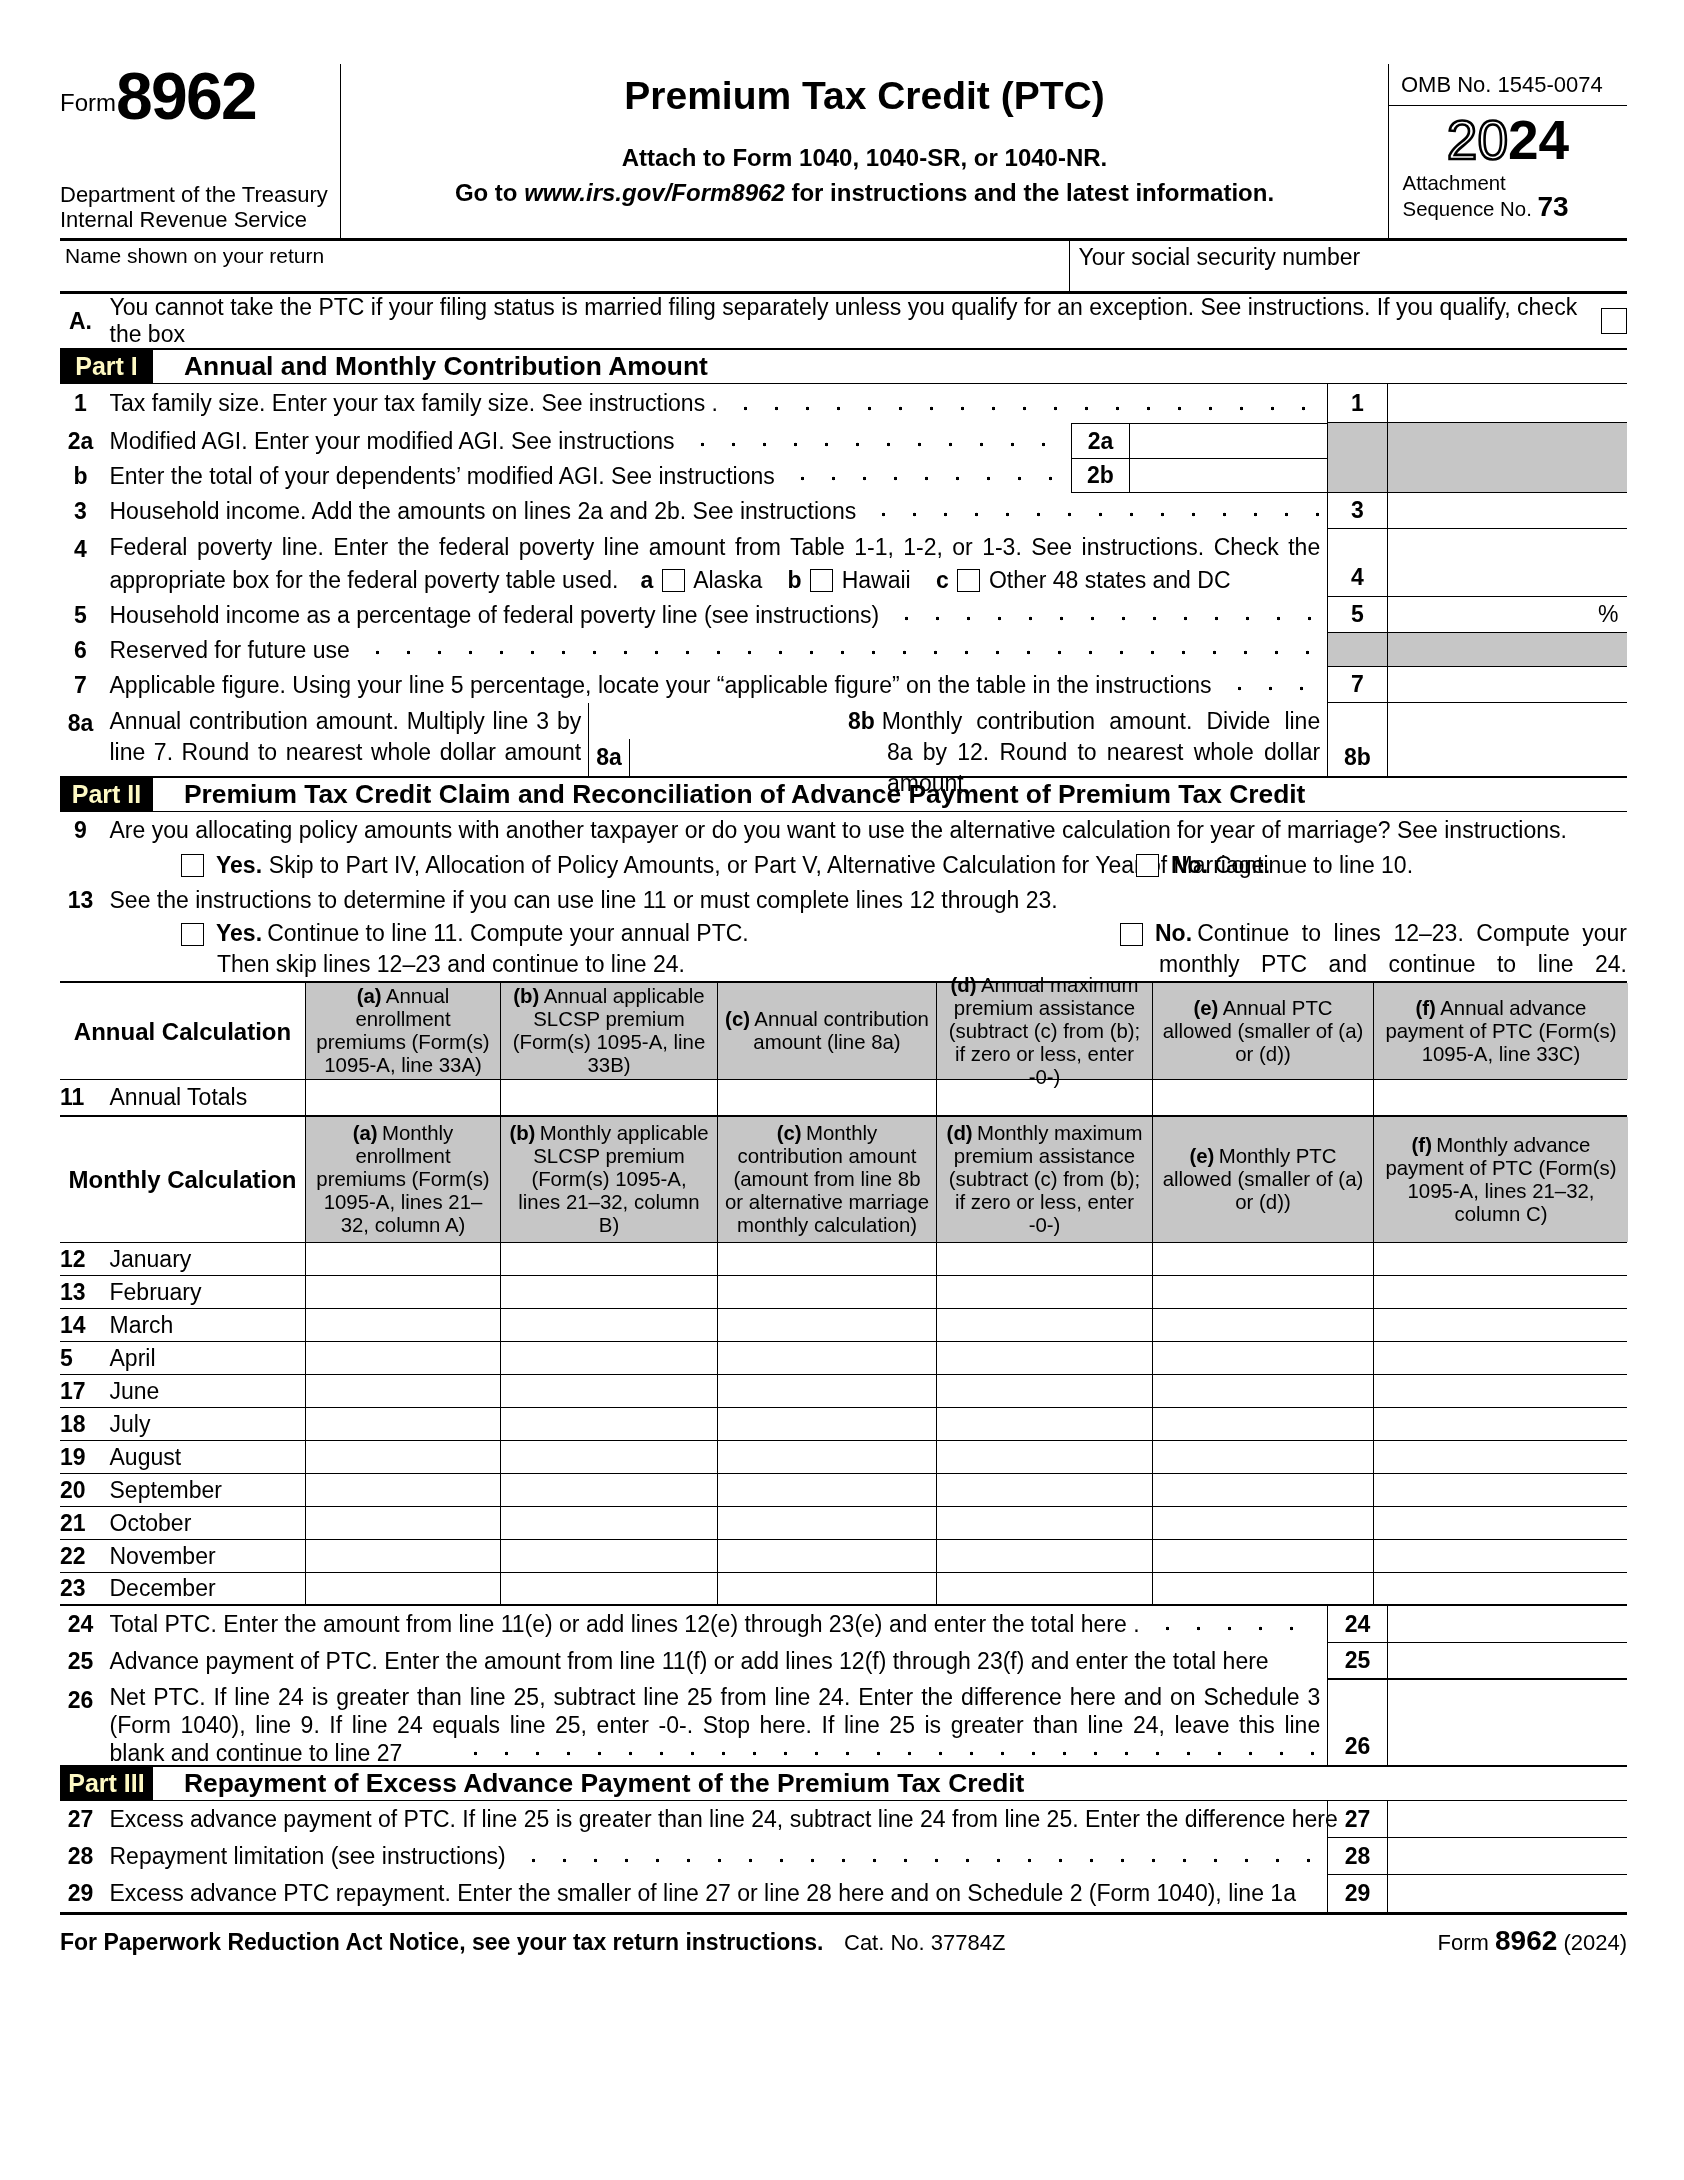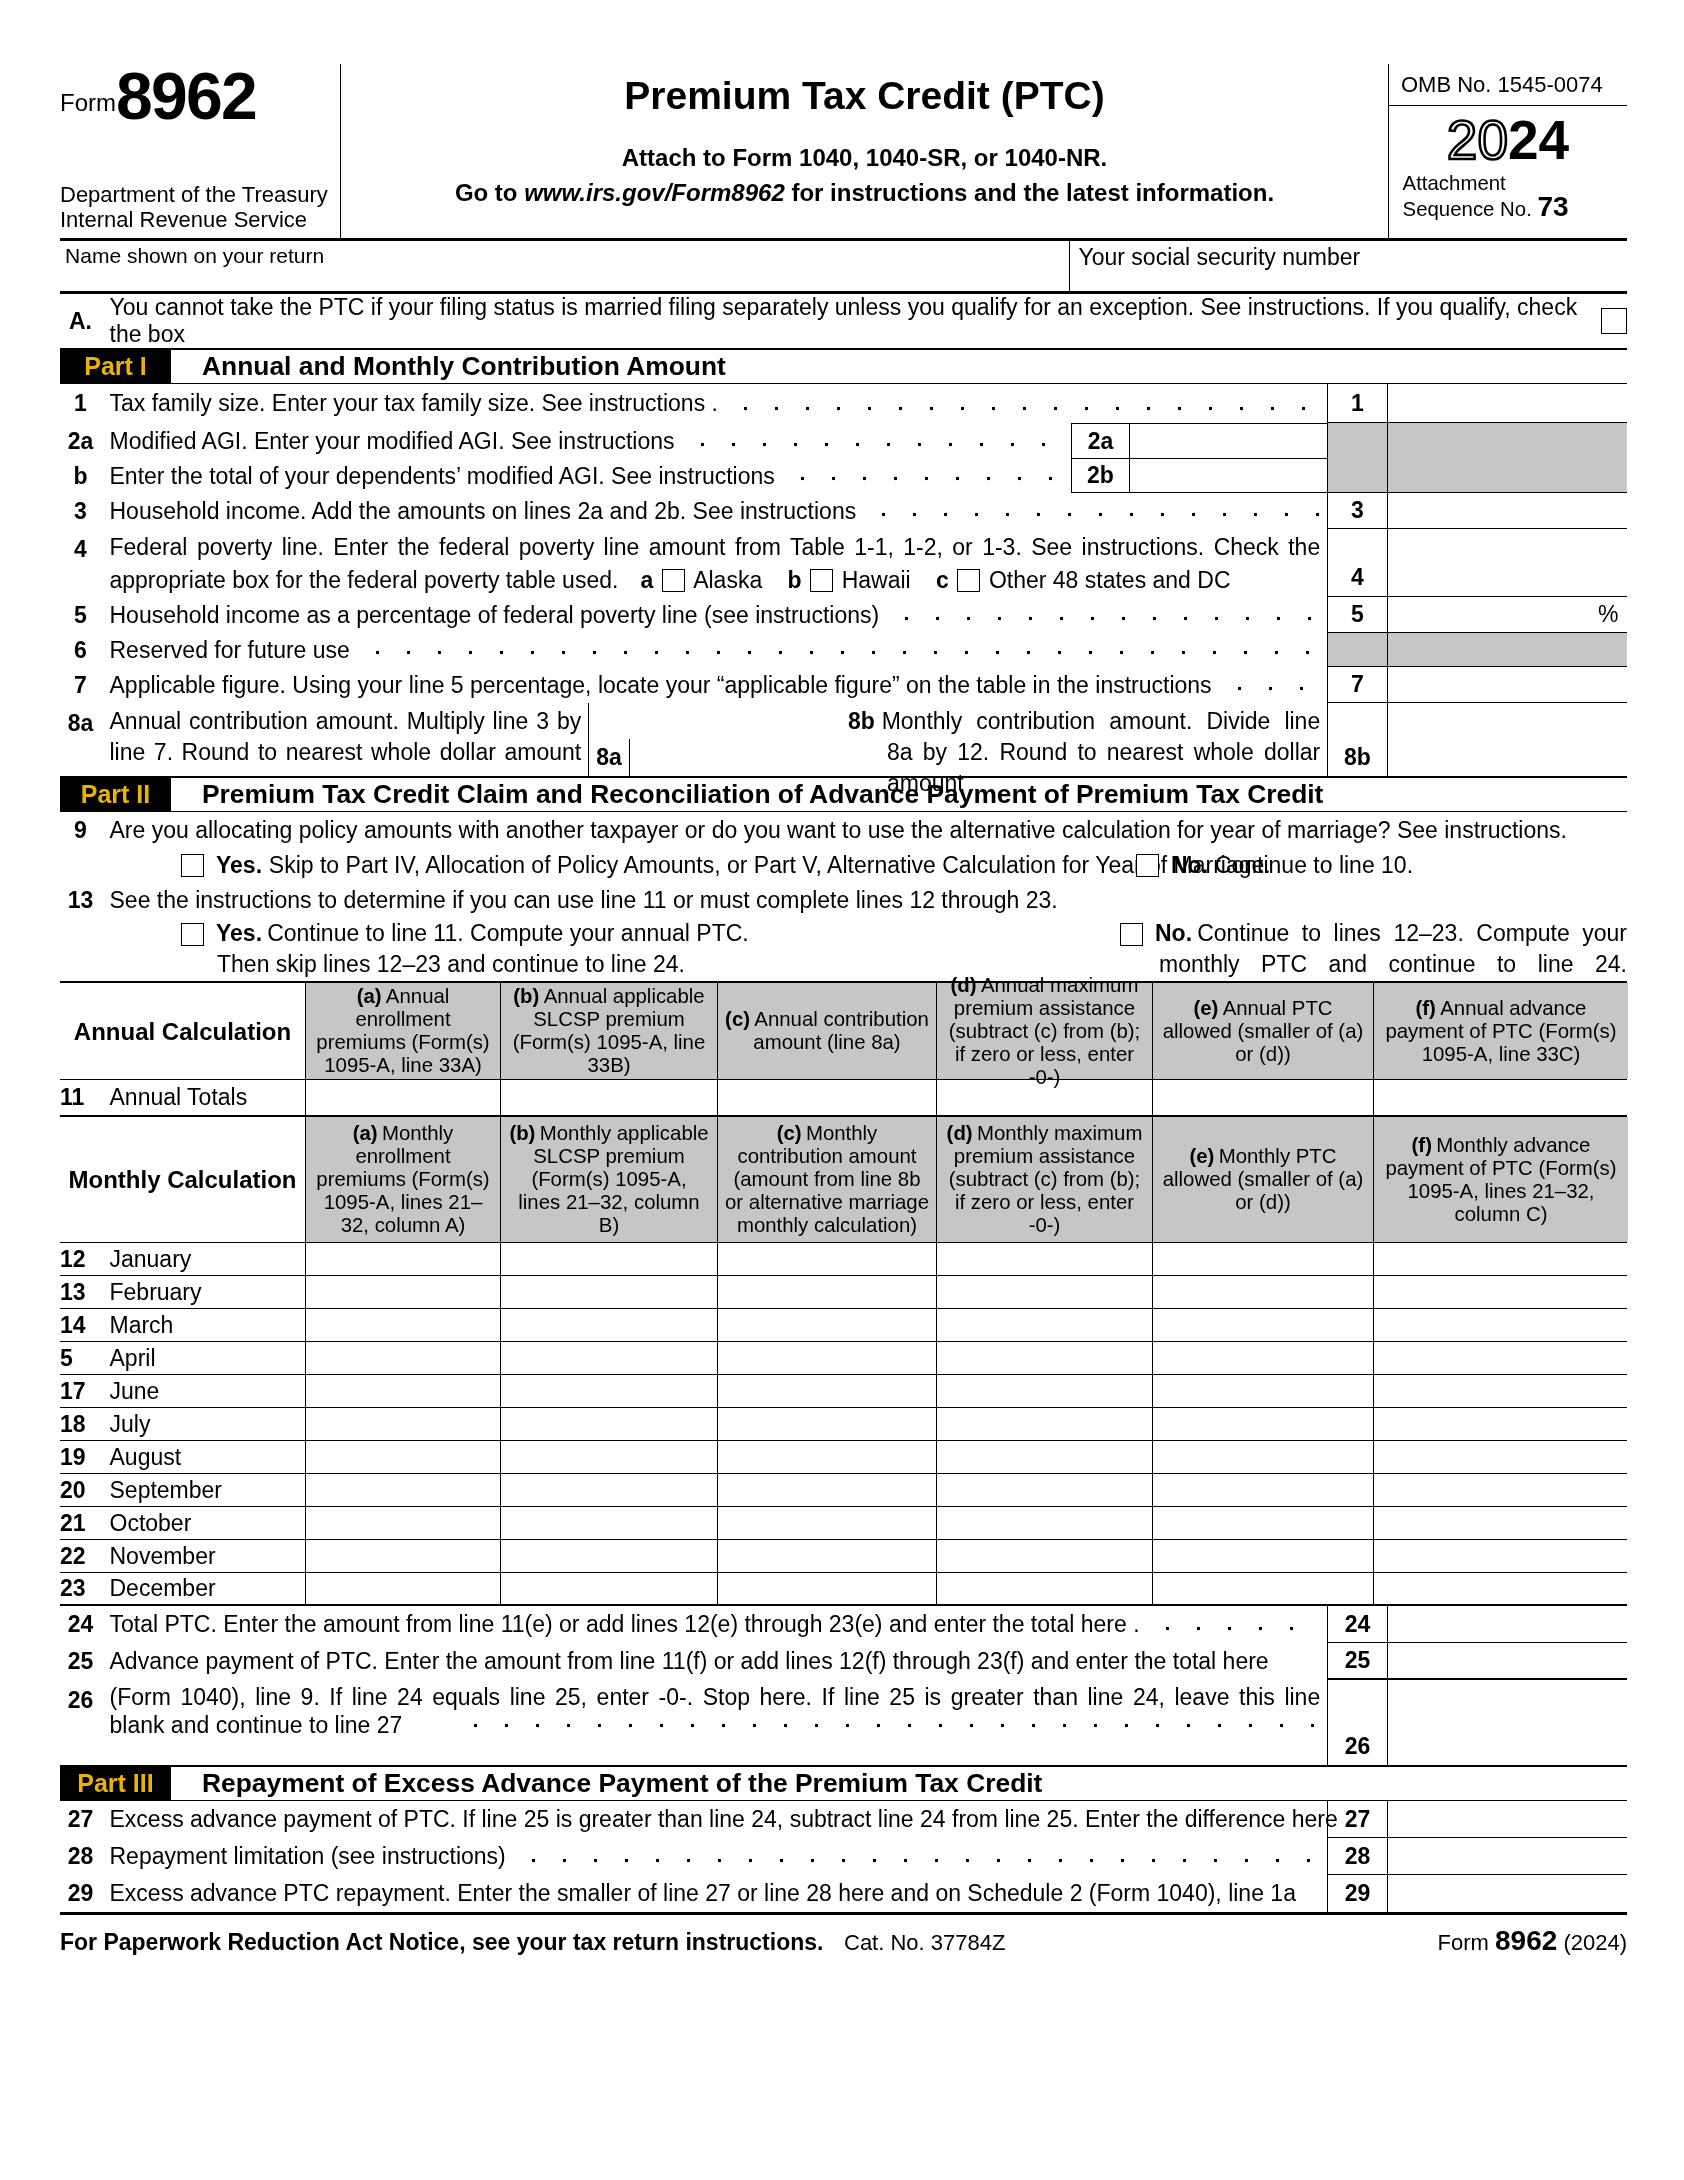--- a/index.html
+++ b/index.html
@@ -37,21 +37,21 @@
 
 .secA { display:flex; align-items:center; min-height:39px; font-size:23px; }
 .alet { font-weight:bold; width:41px; text-align:center; flex:none; }
 .atext { margin-left:8.5px; }
 .cb { display:inline-block; width:23px; height:23px; border:1.7px solid #000; background:#fff;
       vertical-align:middle; flex:none; }
 .cbA { width:25.6px; height:25.6px; margin-left:13.6px; }
 
 
 .band { display:flex; align-items:stretch; border-top:2.6px solid #000; border-bottom:1.7px solid #000; height:36px; }
-.bandlabel { background:#000; color:#eab308; font-weight:bold; font-size:25px; width:111px;
+.bandlabel { background:#000; color:#fef9c3; font-weight:bold; font-size:25px; width:93px;
              display:flex; align-items:center; justify-content:center; }
 .bandtitle { font-size:26.4px; font-weight:bold; margin-left:31px; align-self:center; }
 
 
 .row { display:flex; align-items:stretch; }
 .h46{height:39px} .h44{height:37px} .h42{height:36px} .h40{height:34px}
 .h80{height:68px} .h86{height:73px} .h100{height:85px}
 .lnum { width:41px; text-align:center; font-weight:bold; font-size:23px; flex:none;
         display:flex; align-items:center; justify-content:center; }
 .topnum { align-items:flex-start; padding-top:6.8px; }
@@ -551,20 +551,21 @@
     <div class="ltext">
           <span class="t">Advance payment of PTC. Enter the amount from line 11(f) or add lines 12(f) through 23(f) and enter the total here</span>
         </div>
     <div class="numbox bb3">25</div>
     <div class="amt bb3"></div>
   </div>
 
   <div class="row h100">
     <div class="lnum topnum">26</div>
     <div class="l26text">
+      <div class="just">Net PTC. If line 24 is greater than line 25, subtract line 25 from line 24. Enter the difference here and on Schedule 3</div>
       <div class="just">(Form 1040), line 9. If line 24 equals line 25, enter -0-. Stop here. If line 25 is greater than line 24, leave this line</div>
       <div class="l26line">
             <span class="t">blank and continue to line 27</span>
             <span class="dots"></span>
           </div>
     </div>
     <div class="numbox botnum">26</div>
     <div class="amt"></div>
   </div>
 

